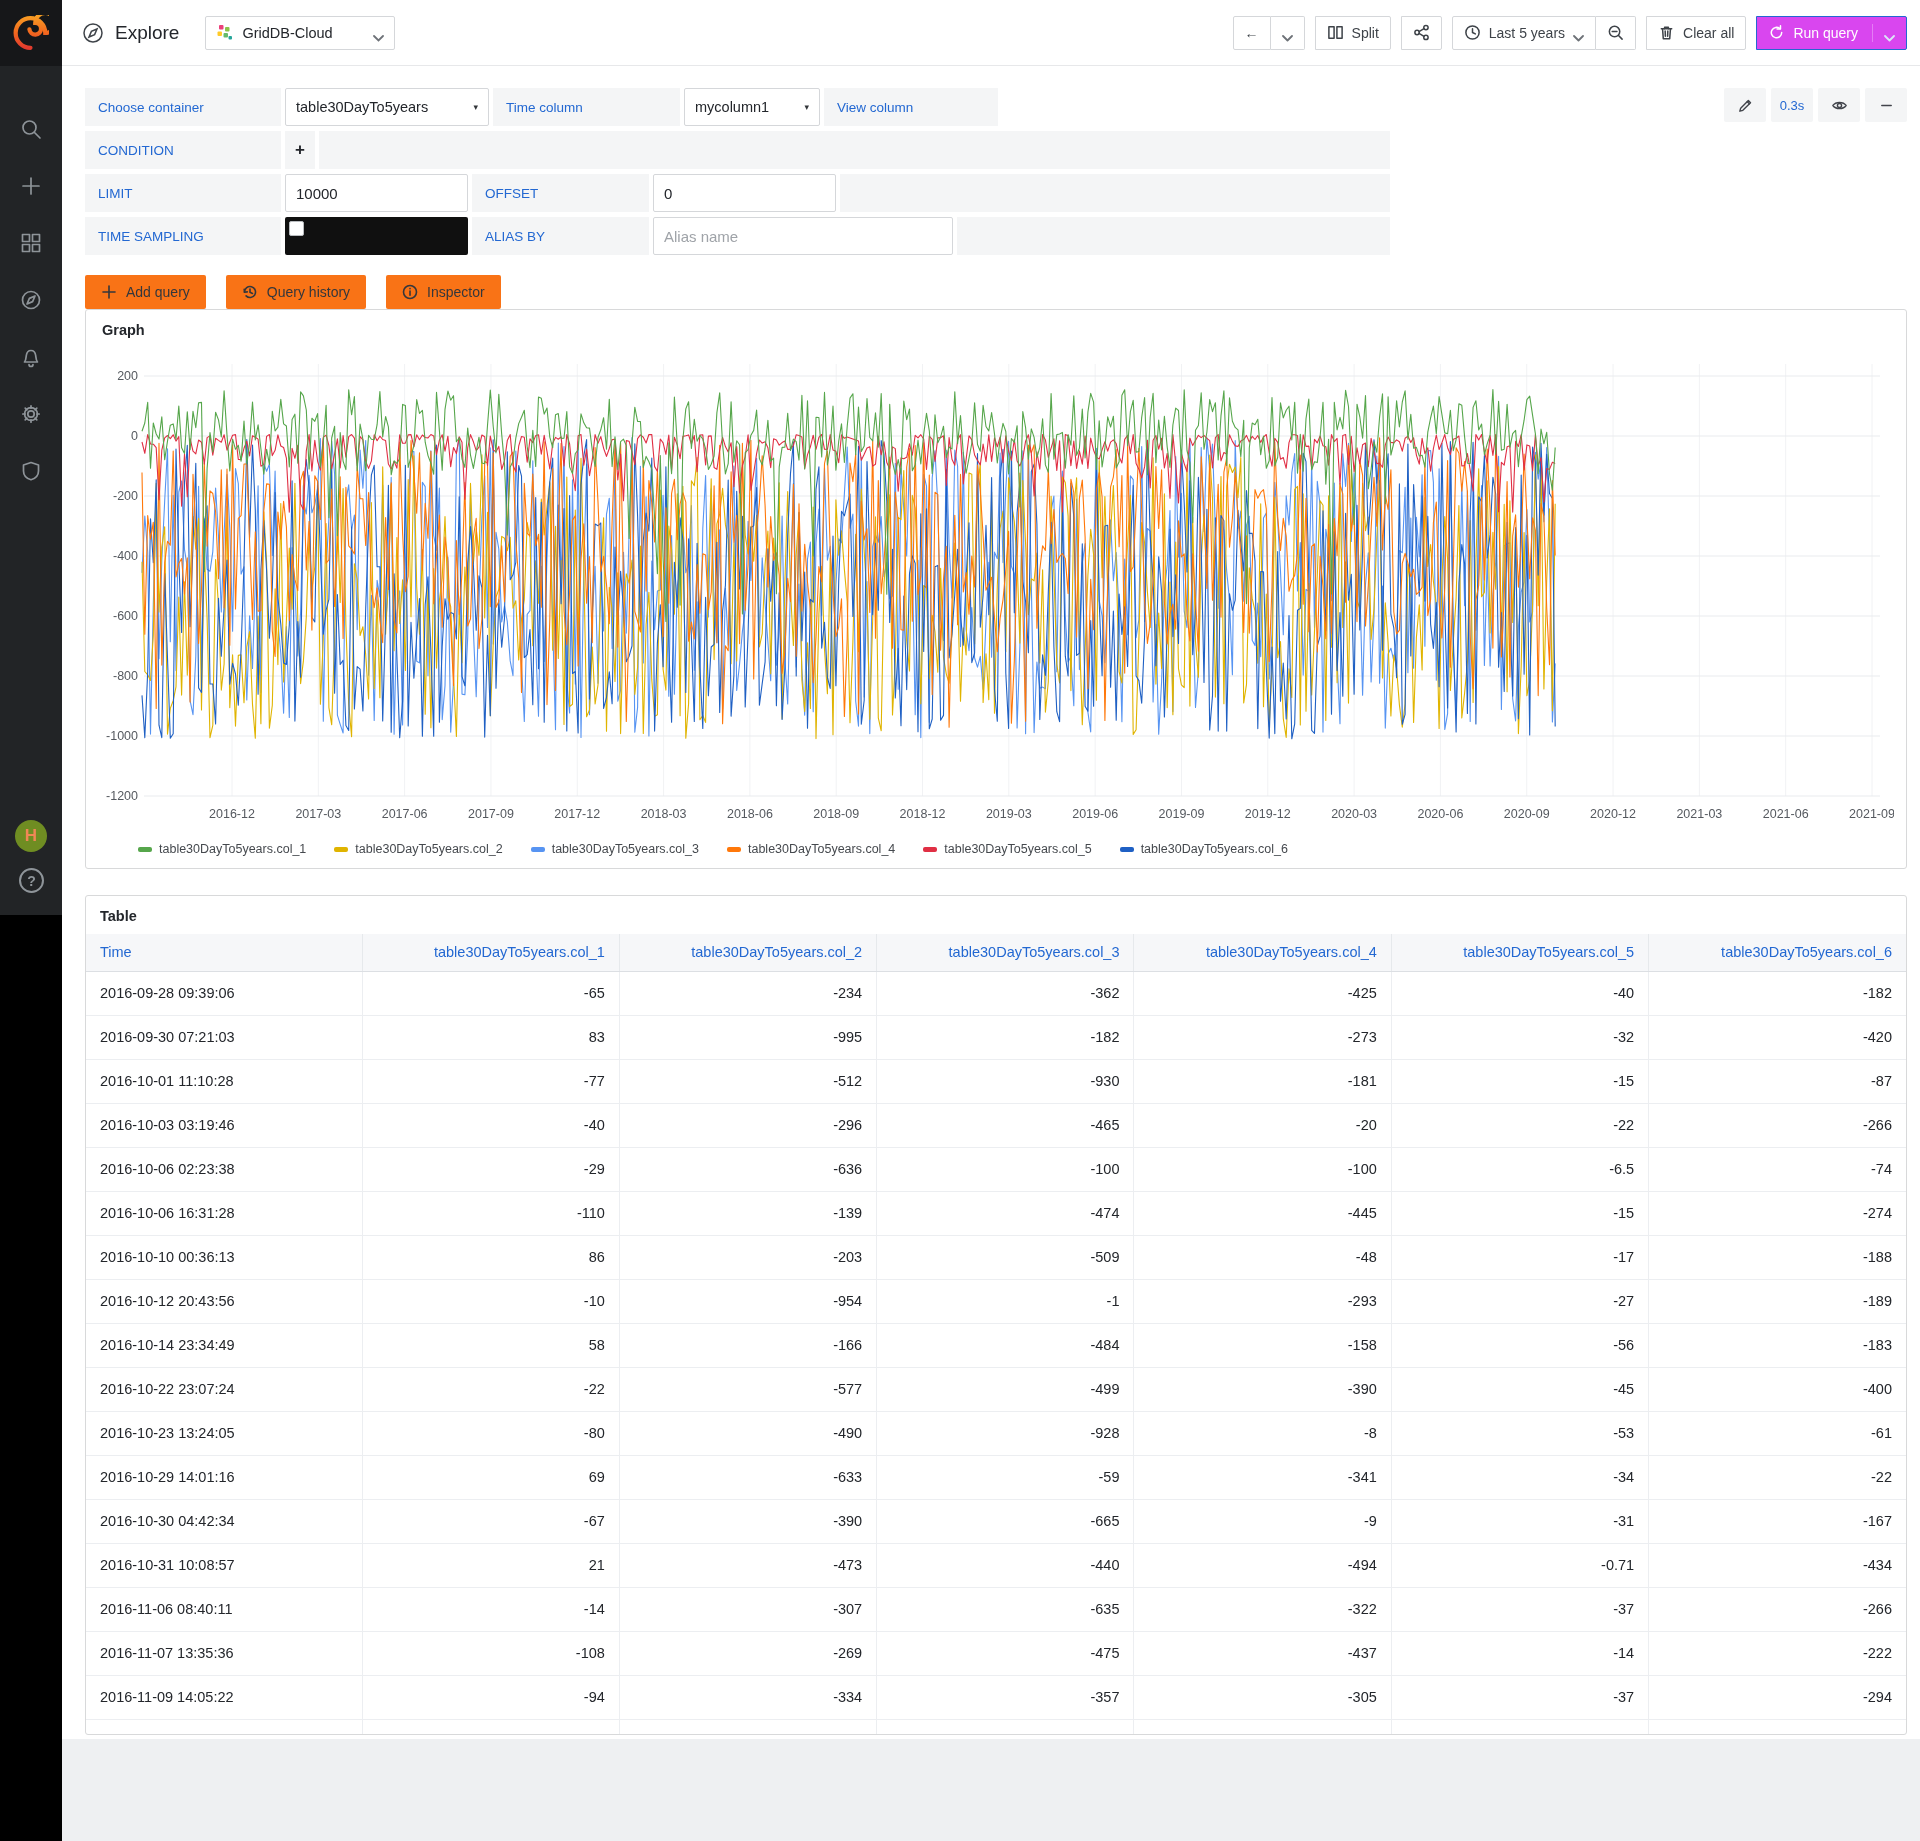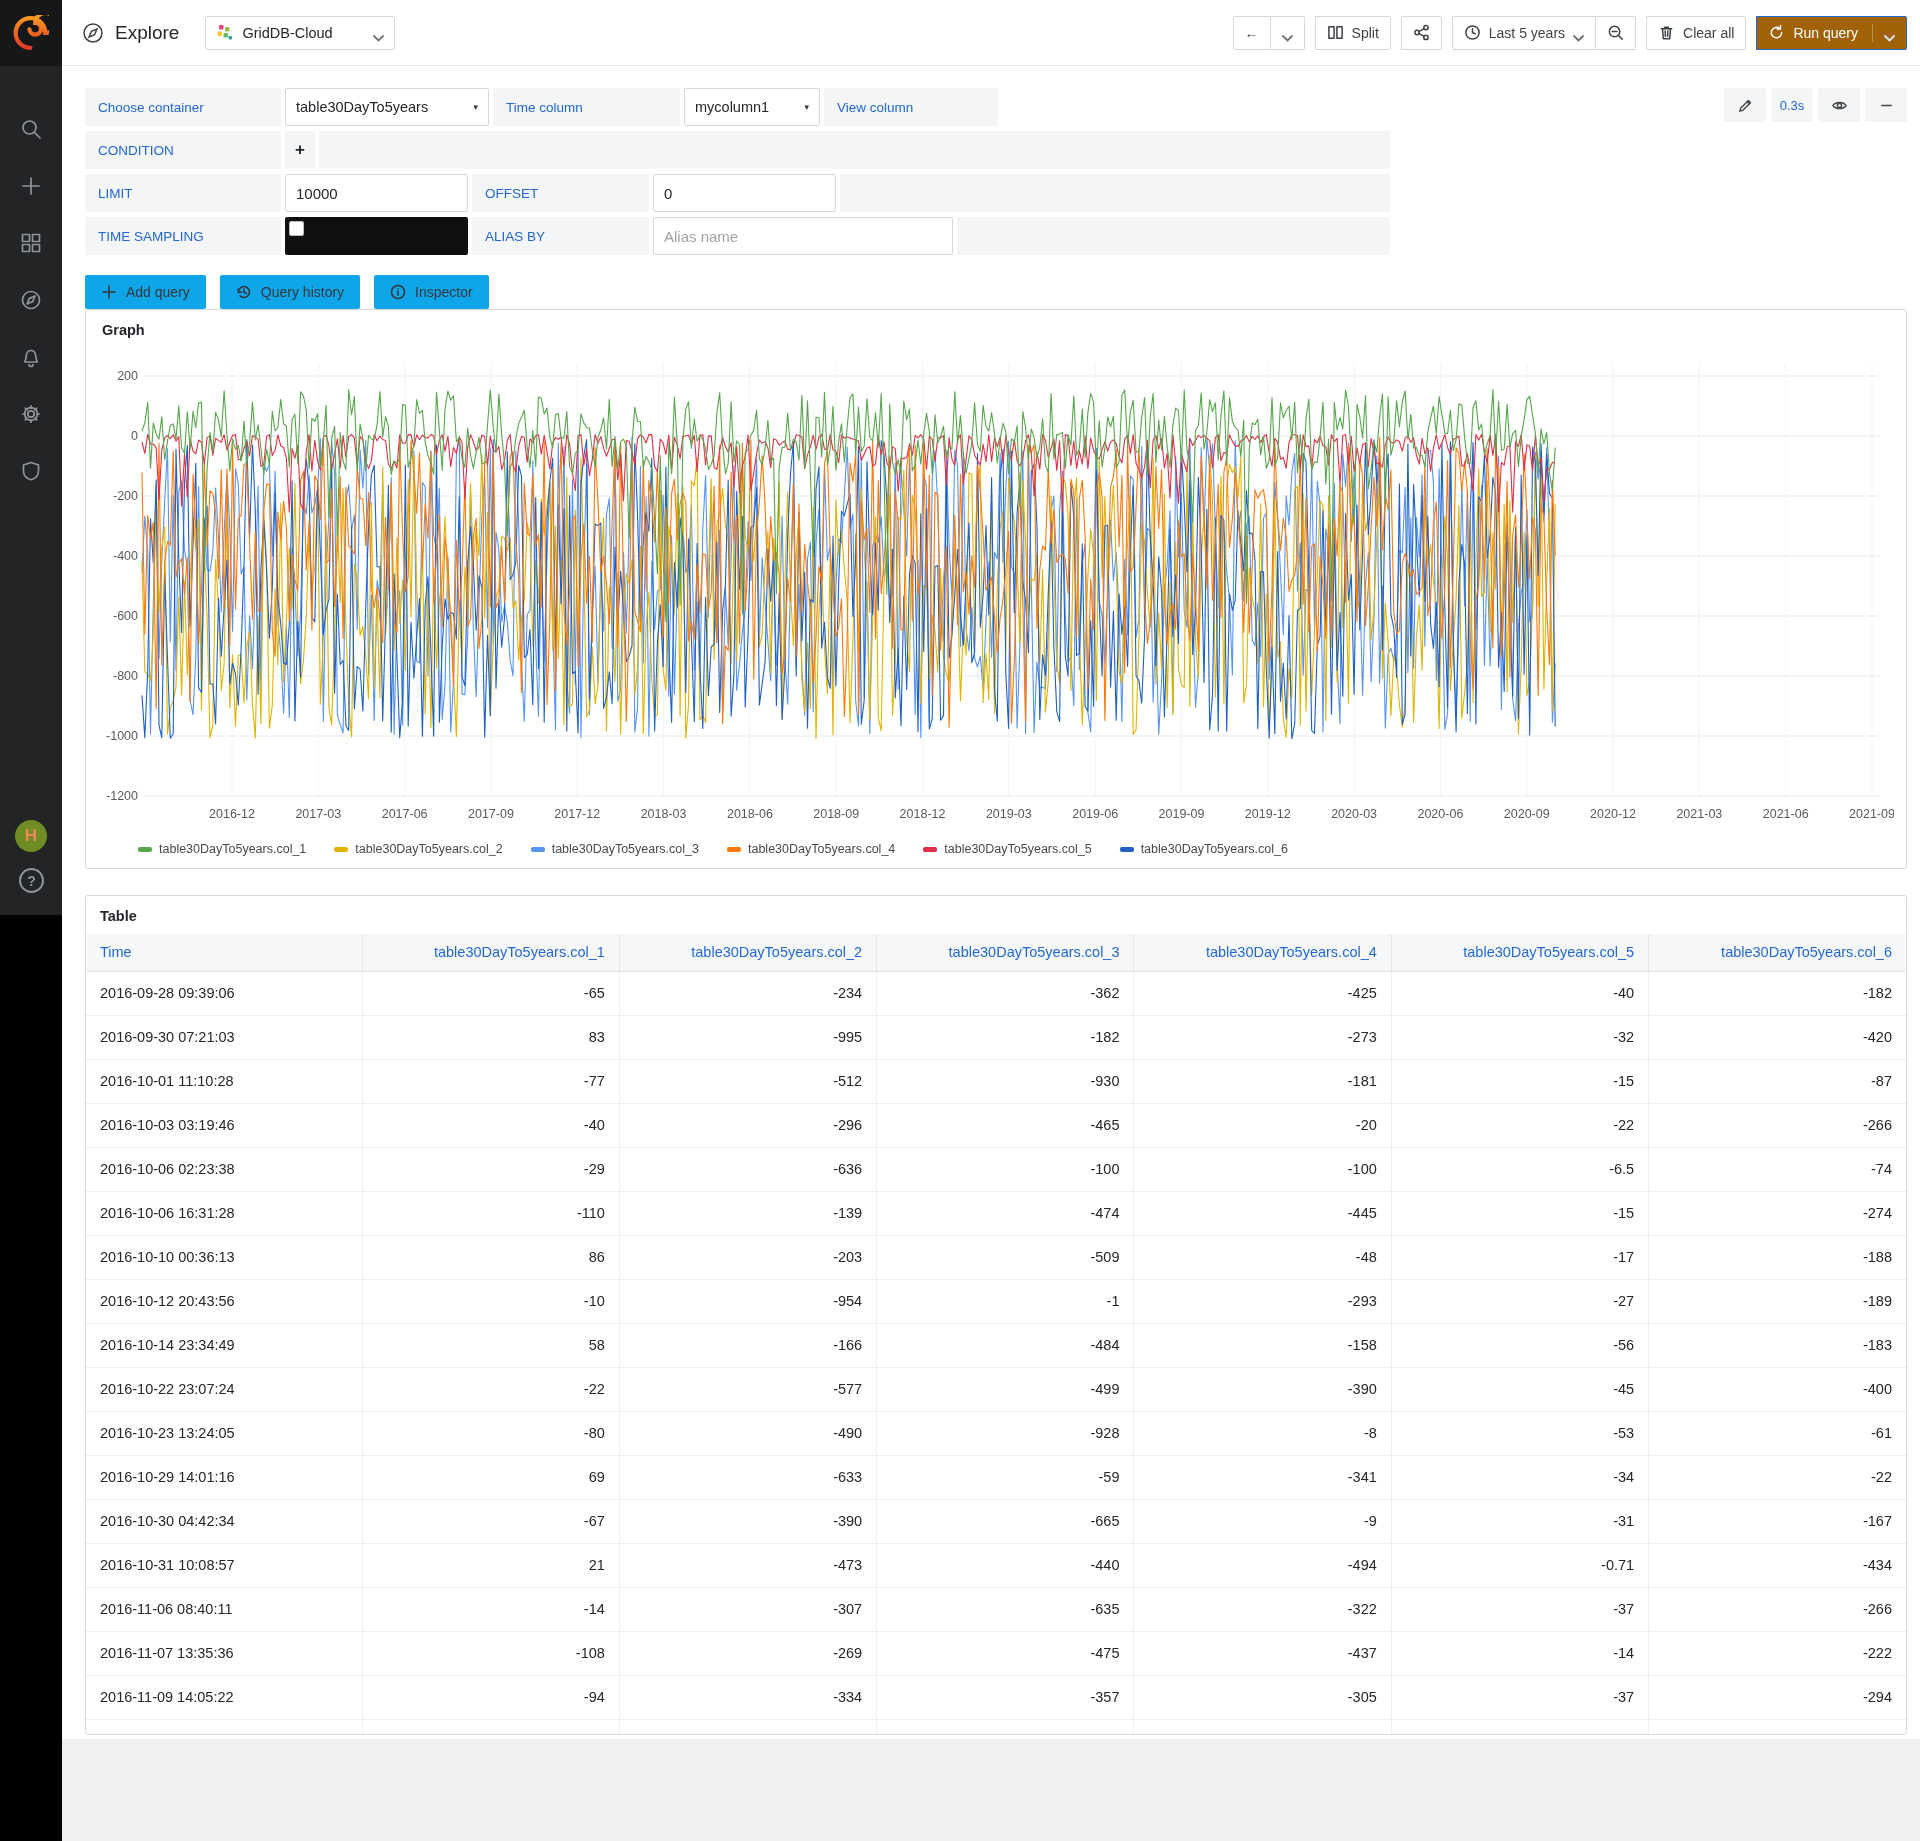--- a/index.html
+++ b/index.html
@@ -35,21 +35,21 @@
   .tb-right { margin-left:auto; display:flex; align-items:center; }
   .tb-group { display:flex; margin-left:10px; }
   .tb-btn { height:34px; display:inline-flex; align-items:center; gap:8px; padding:0 11px;
             background:#fff; border:1px solid #d5d7da; border-radius:2px; font-size:14px; color:#3e4349; cursor:pointer; white-space:nowrap; }
   .tb-group .tb-btn { border-radius:0; border-left-width:0; }
   .tb-group .tb-btn:first-child { border-radius:2px 0 0 2px; border-left-width:1px; }
   .tb-group .tb-btn:last-child { border-radius:0 2px 2px 0; }
   .tb-btn svg { width:17px; height:17px; stroke:#3e4349; fill:none; stroke-width:1.6; stroke-linecap:round; stroke-linejoin:round; }
   .chev { display:inline-block; width:11px; height:7px; }
   .chev svg { width:11px; height:7px; stroke:#6e7278; fill:none; stroke-width:1.8; stroke-linecap:round; }
-  .run-btn { background:#a16207; border-color:#2467d1; color:#fff; font-weight:500; }
+  .run-btn { background:#d946ef; border-color:#2467d1; color:#fff; font-weight:500; }
   .run-btn svg { stroke:#fff; }
   .run-btn .chev svg { stroke:#dbe6f7; }
   .run-divider { width:1px; height:18px; background:rgba(255,255,255,.3); margin:0 3px 0 6px; }
 
   
   .content { padding:0 13px 0 23px; }
   .qpanel { padding-top:22px; }
   .qtop { display:flex; align-items:flex-start; }
   .qrow { display:flex; align-items:stretch; width:1305px; height:38px; margin-bottom:5px; gap:4px; }
   .qseg { background:#f4f5f6; display:flex; align-items:center; padding:0 13px; }
@@ -66,21 +66,21 @@
   .tsbox { width:183px; background:#101010; border-radius:2px; position:relative; cursor:pointer; }
   .tscheck { position:absolute; left:4px; top:4px; width:15px; height:15px; background:#fff;
              border:1px solid #b9bcbf; border-radius:2px; }
   .qtools { margin-left:auto; display:flex; }
   .qtool { min-width:42px; height:34px; background:#f4f5f6; border-radius:2px; margin-left:5px;
            display:flex; align-items:center; justify-content:center; cursor:pointer; padding:0 8px; }
   .qtool svg { width:17px; height:17px; stroke:#41444b; fill:none; stroke-width:1.5; stroke-linecap:round; stroke-linejoin:round; }
   .duration { font-size:13px; color:#2368d2; }
 
   .actions { margin-top:20px; display:flex; }
-  .action-btn { height:34px; background:#0ea5e9; border:none; border-radius:2px; padding:0 16px; margin-right:14px;
+  .action-btn { height:34px; background:#f97316; border:none; border-radius:2px; padding:0 16px; margin-right:20px;
                 display:inline-flex; align-items:center; gap:9px; font-size:14px; color:#34373c;
                 font-family:"Liberation Sans",sans-serif; cursor:pointer; }
   .action-btn svg { width:16px; height:16px; stroke:#34373c; fill:none; stroke-width:1.6; stroke-linecap:round; }
 
   
   .card { border:1px solid #d8d9da; border-radius:3px; background:#fff; }
   .graph-card { padding:10px 12px 6px 12px; }
   .panel-title { font-size:14.5px; font-weight:600; color:#23262b; padding:2px 2px 10px 4px; }
   svg.chart text { font-family:"Liberation Sans",sans-serif; font-size:12.5px; fill:#55595f; }
   .legend { display:flex; align-items:center; gap:28px; padding:8px 0 6px 40px; flex-wrap:wrap; }

